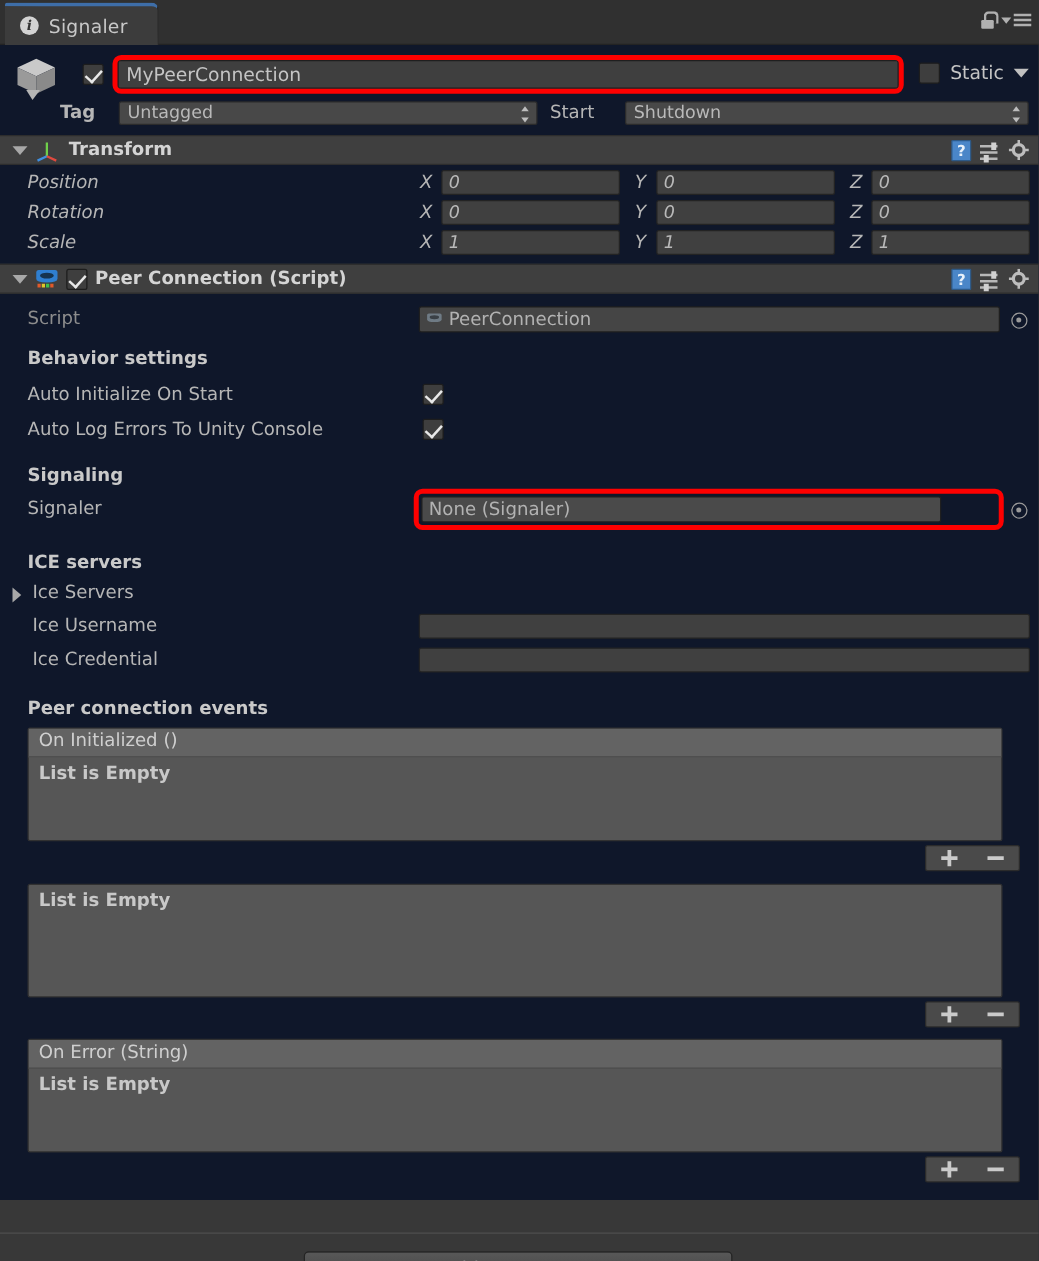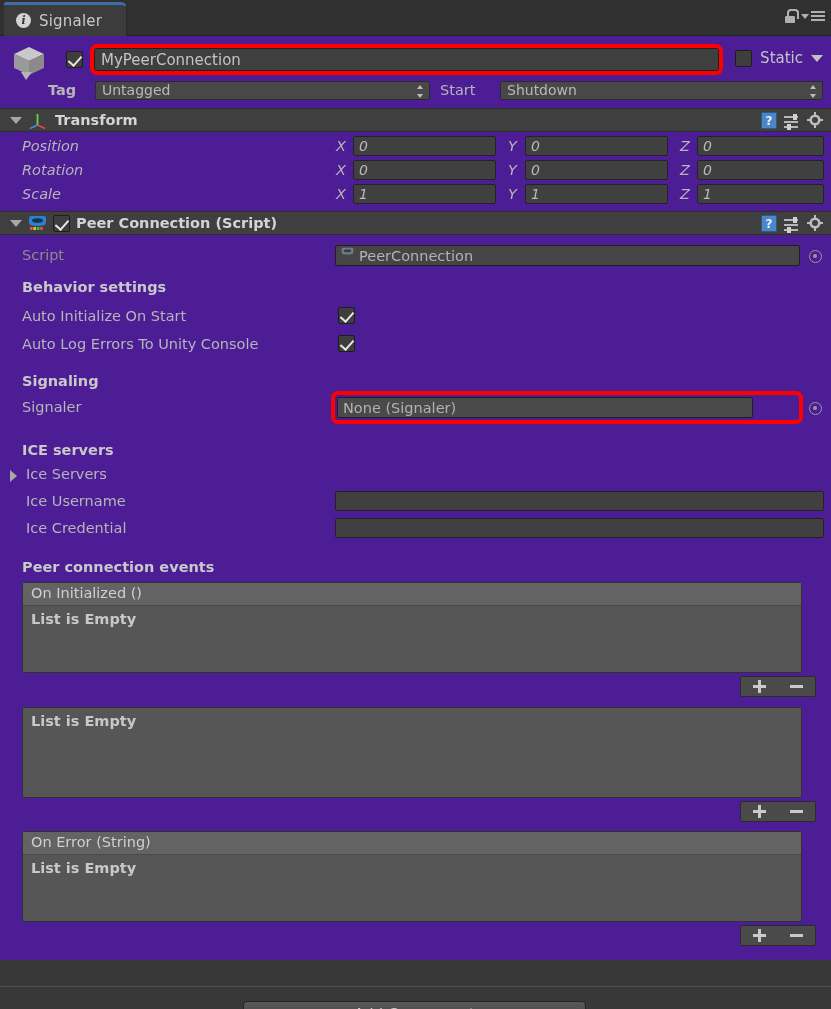--- a/index.html
+++ b/index.html
@@ -48,21 +48,21 @@
   }
   .menu-icon { display: flex; align-items: center; gap: 2px; }
   .menu-icon .caret {
     width: 0; height: 0; border-left: 4px solid transparent;
     border-right: 4px solid transparent; border-top: 5px solid #b0b0b0;
   }
   .menu-icon .bars { display: flex; flex-direction: column; gap: 2px; }
   .menu-icon .bars i { display: block; width: 14px; height: 2px; background: #b0b0b0; }
 
   
-  .inspector { background: #4c1d95; position: relative; }
+  .inspector { background: #0f172a; position: relative; }
 
   
   .go-header { position: relative; height: 72px; }
   .cube-icon {
     position: absolute; left: 10px; top: 8px; width: 38px; height: 36px;
   }
   .go-enabled {
     position: absolute; left: 66px; top: 15px;
   }
   .checkbox {
@@ -163,21 +163,21 @@
     position: absolute; background: #404040; border: 1px solid #232323;
     border-radius: 2px; height: 20px; color: #b9b9b9; font-size: 14px;
     padding: 1px 5px; line-height: 17px;
   }
 
   
   .comp-body { position: relative; }
   .objfield {
     background: #454545; border: 1px solid #1f1f1f; border-radius: 2px;
     height: 21px; color: #b2b2b2; font-size: 14.5px;
-    padding: 1px 5px; line-height: 18px; display: flex; gap: 5px;
+    padding: 1px 5px; line-height: 18px; display: flex; align-items: center; gap: 5px;
   }
   .objfield.empty { background: #4a4a4a; }
   .textfield {
     background: #404040; border: 1px solid #232323; border-radius: 2px;
     height: 20px;
   }
   .picker {
     width: 13px; height: 13px; border: 1.5px solid #9a9a9a; border-radius: 50%;
     position: relative;
   }

